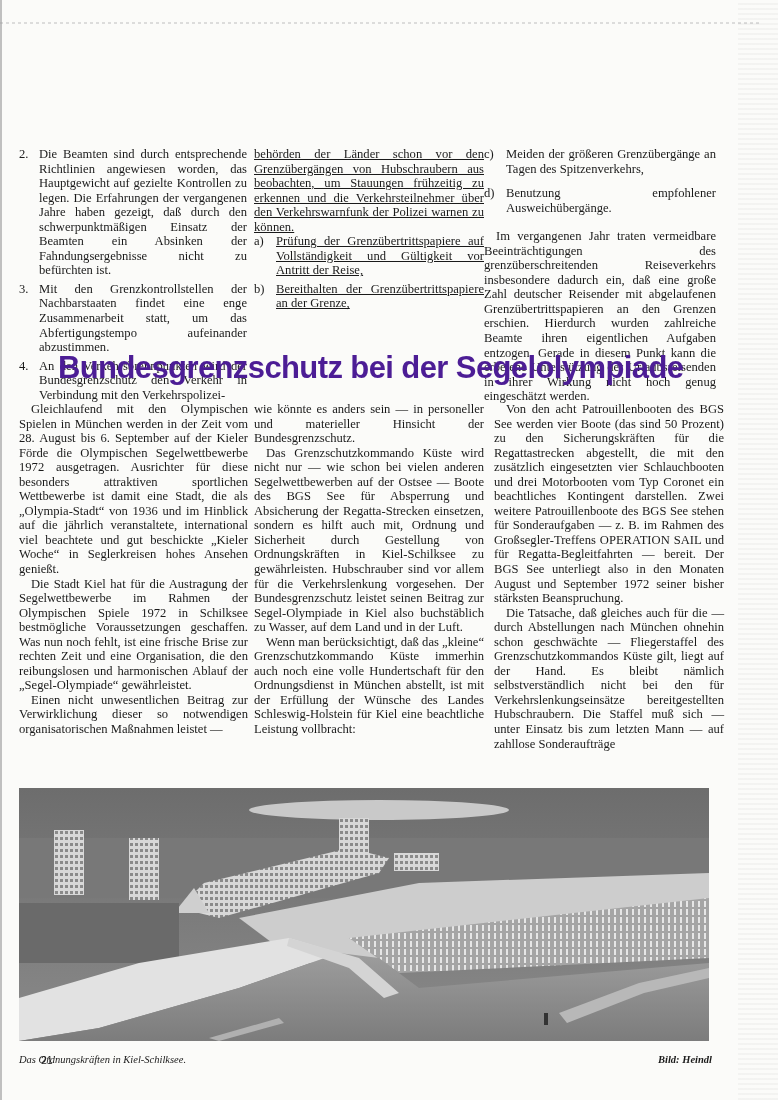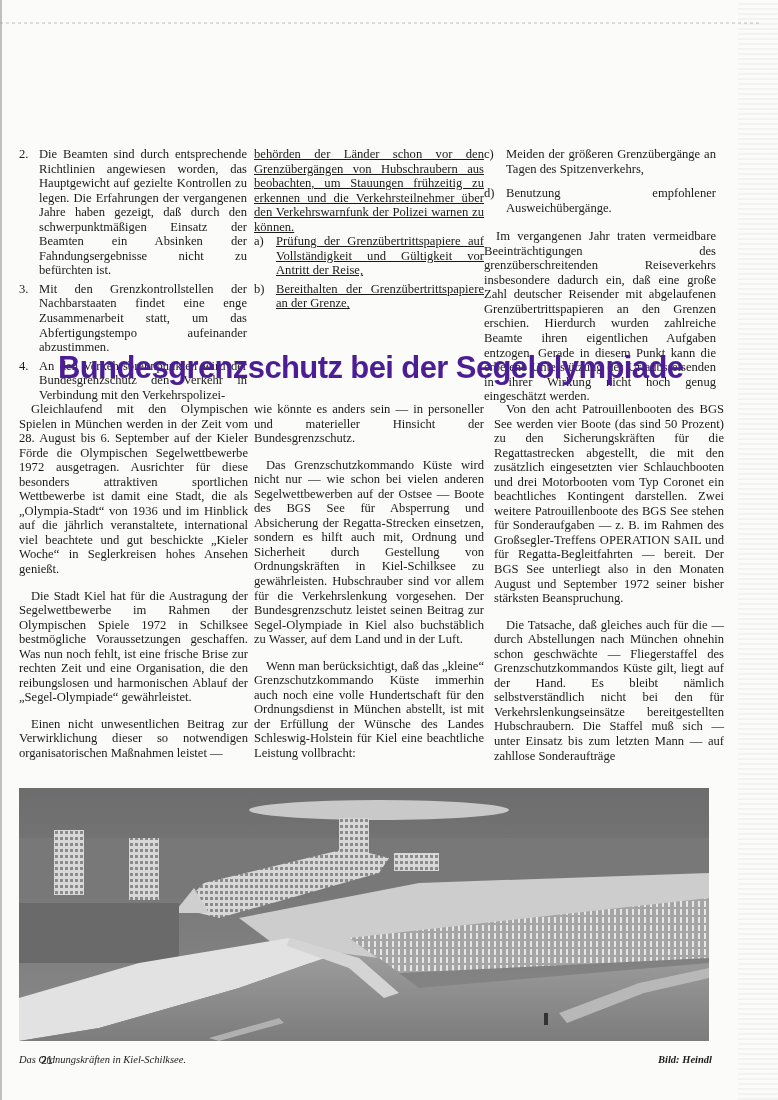--- a/index.html
+++ b/index.html
@@ -19,21 +19,21 @@
   }
   .speckle {
     position: absolute; right: 0; top: 0; width: 40px; height: 1100px;
     background: repeating-linear-gradient(0deg, rgba(0,0,0,.03) 0 2px, transparent 2px 5px);
   }
   .col {
     position: absolute; font-size: 12.6px; line-height: 14.55px;
     text-align: justify; hyphens: manual;
   }
   .col p { margin: 0; text-indent: 12px; }
-  .col p.gap { margin-top: 12px; }
+  .col p.gap { margin-top: 0; }
   .col p.noindent { text-indent: 0; }
   .list { margin: 0; padding: 0; list-style: none; }
   .list li { position: relative; padding-left: 20px; margin-bottom: 4px; }
   .list li .num { position: absolute; left: 0; top: 0; }
   .list.alpha li { padding-left: 22px; }
 
   #top-c1 { left: 19px; top: 147px; width: 228px; }
   #top-c2 { left: 254px; top: 147px; width: 230px; text-decoration: underline; }
   #top-c3 { left: 484px; top: 147px; width: 232px; }
 

